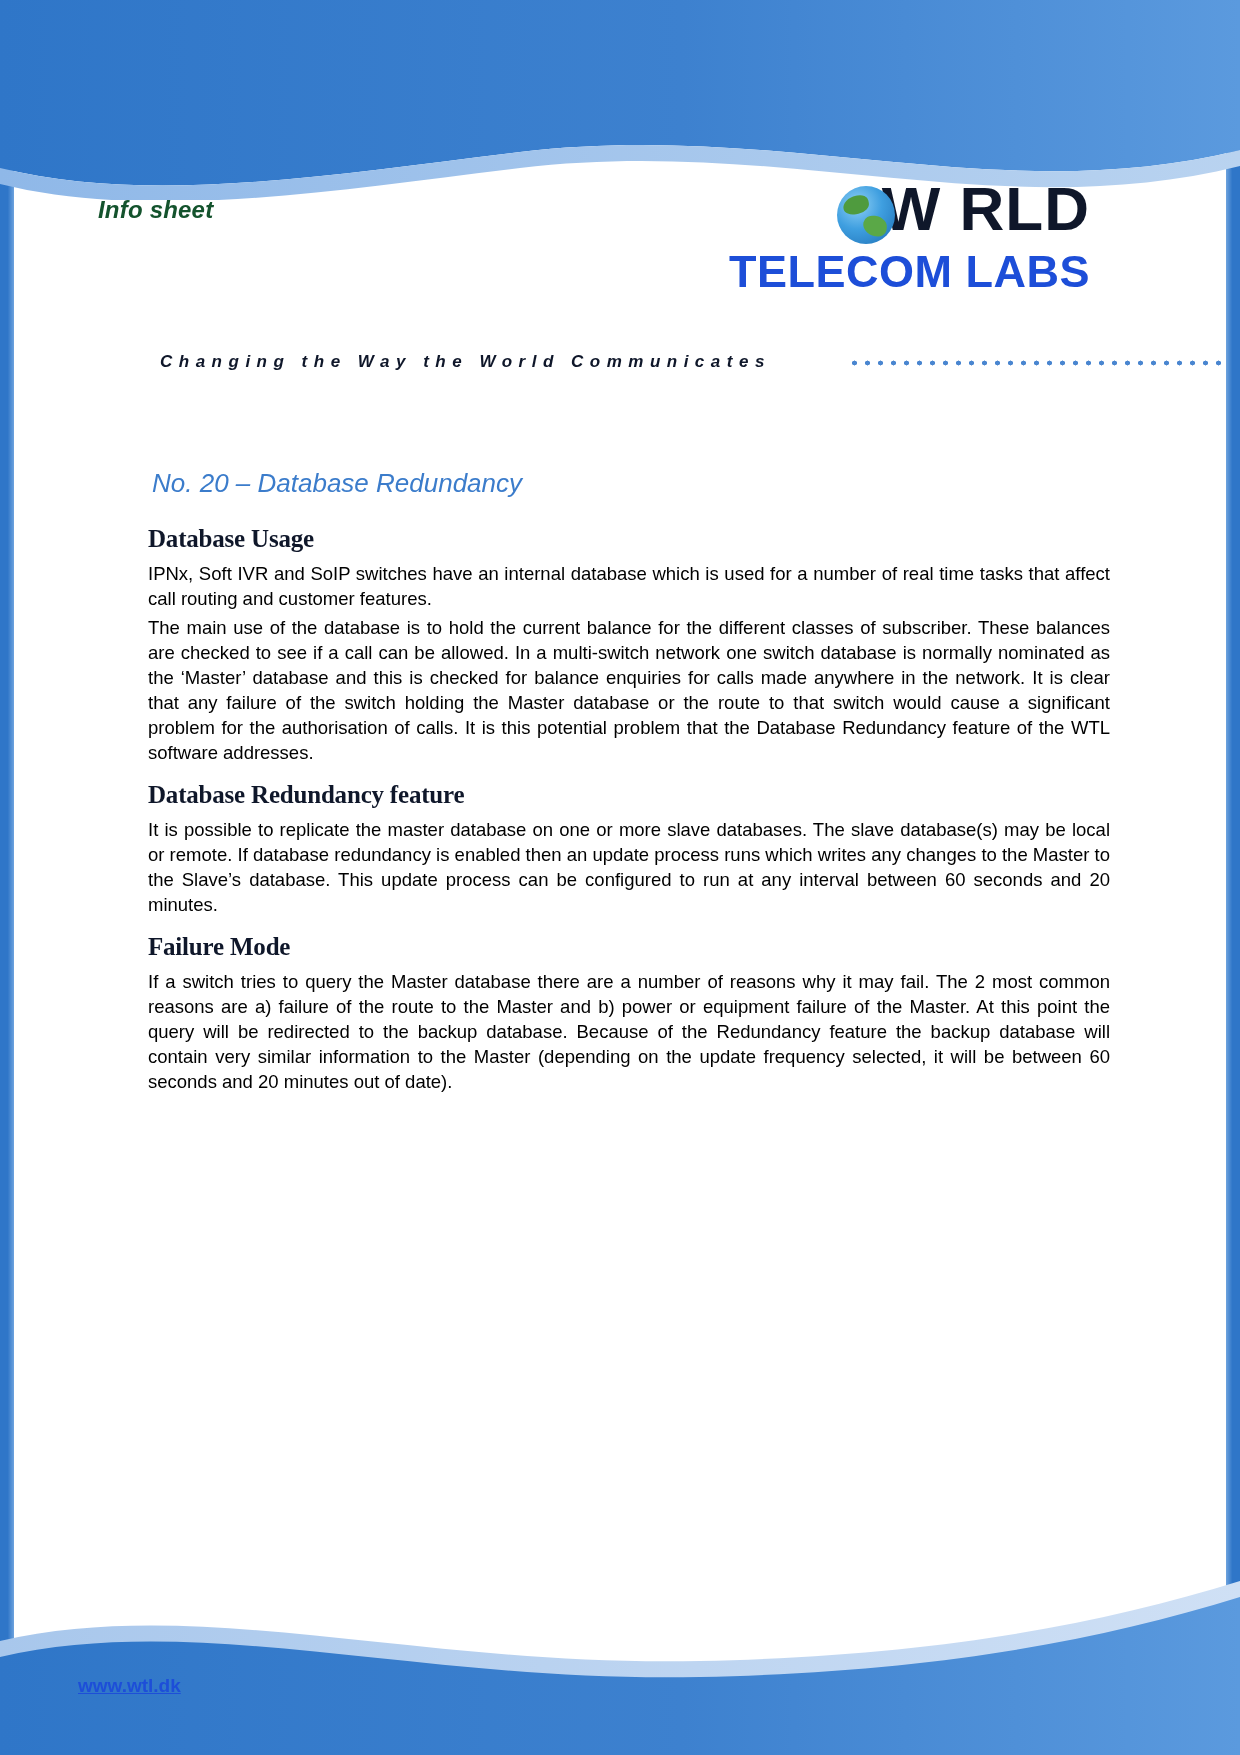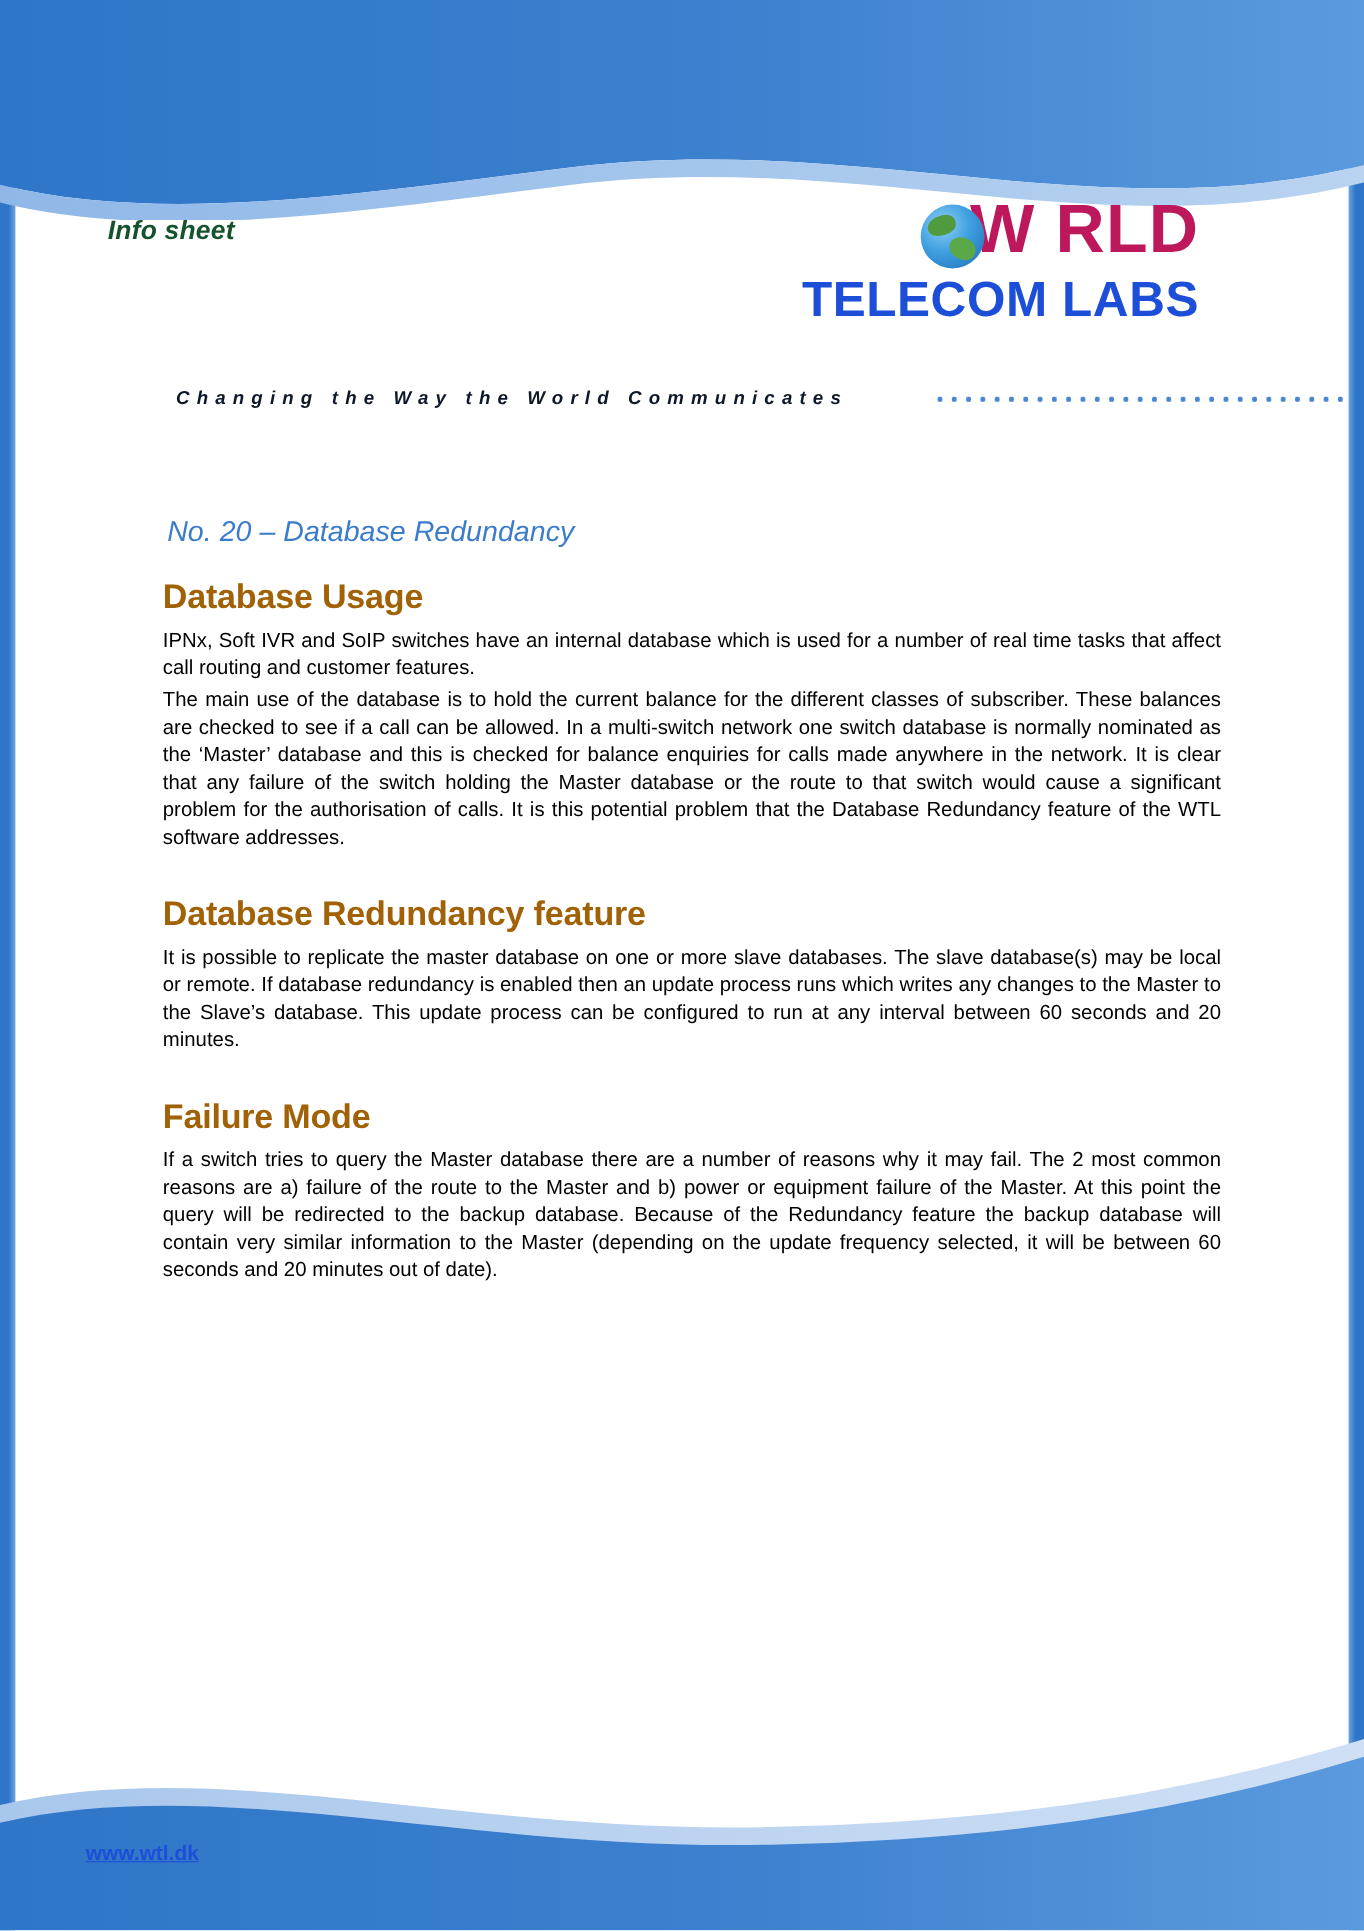--- a/index.html
+++ b/index.html
@@ -73,21 +73,21 @@
     position: absolute;
     right: 150px;
     top: 178px;
     text-align: right;
   }
   .logo-line1 {
     font-family: "Liberation Sans", sans-serif;
     font-size: 62px;
     font-weight: bold;
     letter-spacing: 1px;
-    color: #be185d;
+    color: #0f172a;
     line-height: 1.0;
     white-space: nowrap;
   }
   .logo-line2 {
     font-family: "Liberation Sans", sans-serif;
     font-size: 45px;
     font-weight: bold;
     letter-spacing: 0.5px;
     color: #1d4ed8;
     line-height: 1.15;
@@ -159,28 +159,29 @@
     width: 962px;
   }
   .doc-title {
     font-size: 26px;
     font-style: italic;
     color: #3b7ccb;
     margin: 0 0 26px 4px;
     font-weight: normal;
   }
   h2.section-head {
-    font-size: 31px;
-    font-weight: bold;
-    color: #a16207;
+    font-size: 25px;
+    font-weight: bold;
+    color: #0f172a;
     margin: 0 0 8px 0;
     letter-spacing: -0.2px;
+    font-family: Liberation Serif, serif;
   }
   .section + .section {
-    margin-top: 40px;
+    margin-top: 16px;
   }
   p.body-text {
     font-size: 18.5px;
     line-height: 25px;
     color: #000000;
     margin: 0;
     text-align: justify;
   }
   p.body-text + p.body-text {
     margin-top: 4px;

